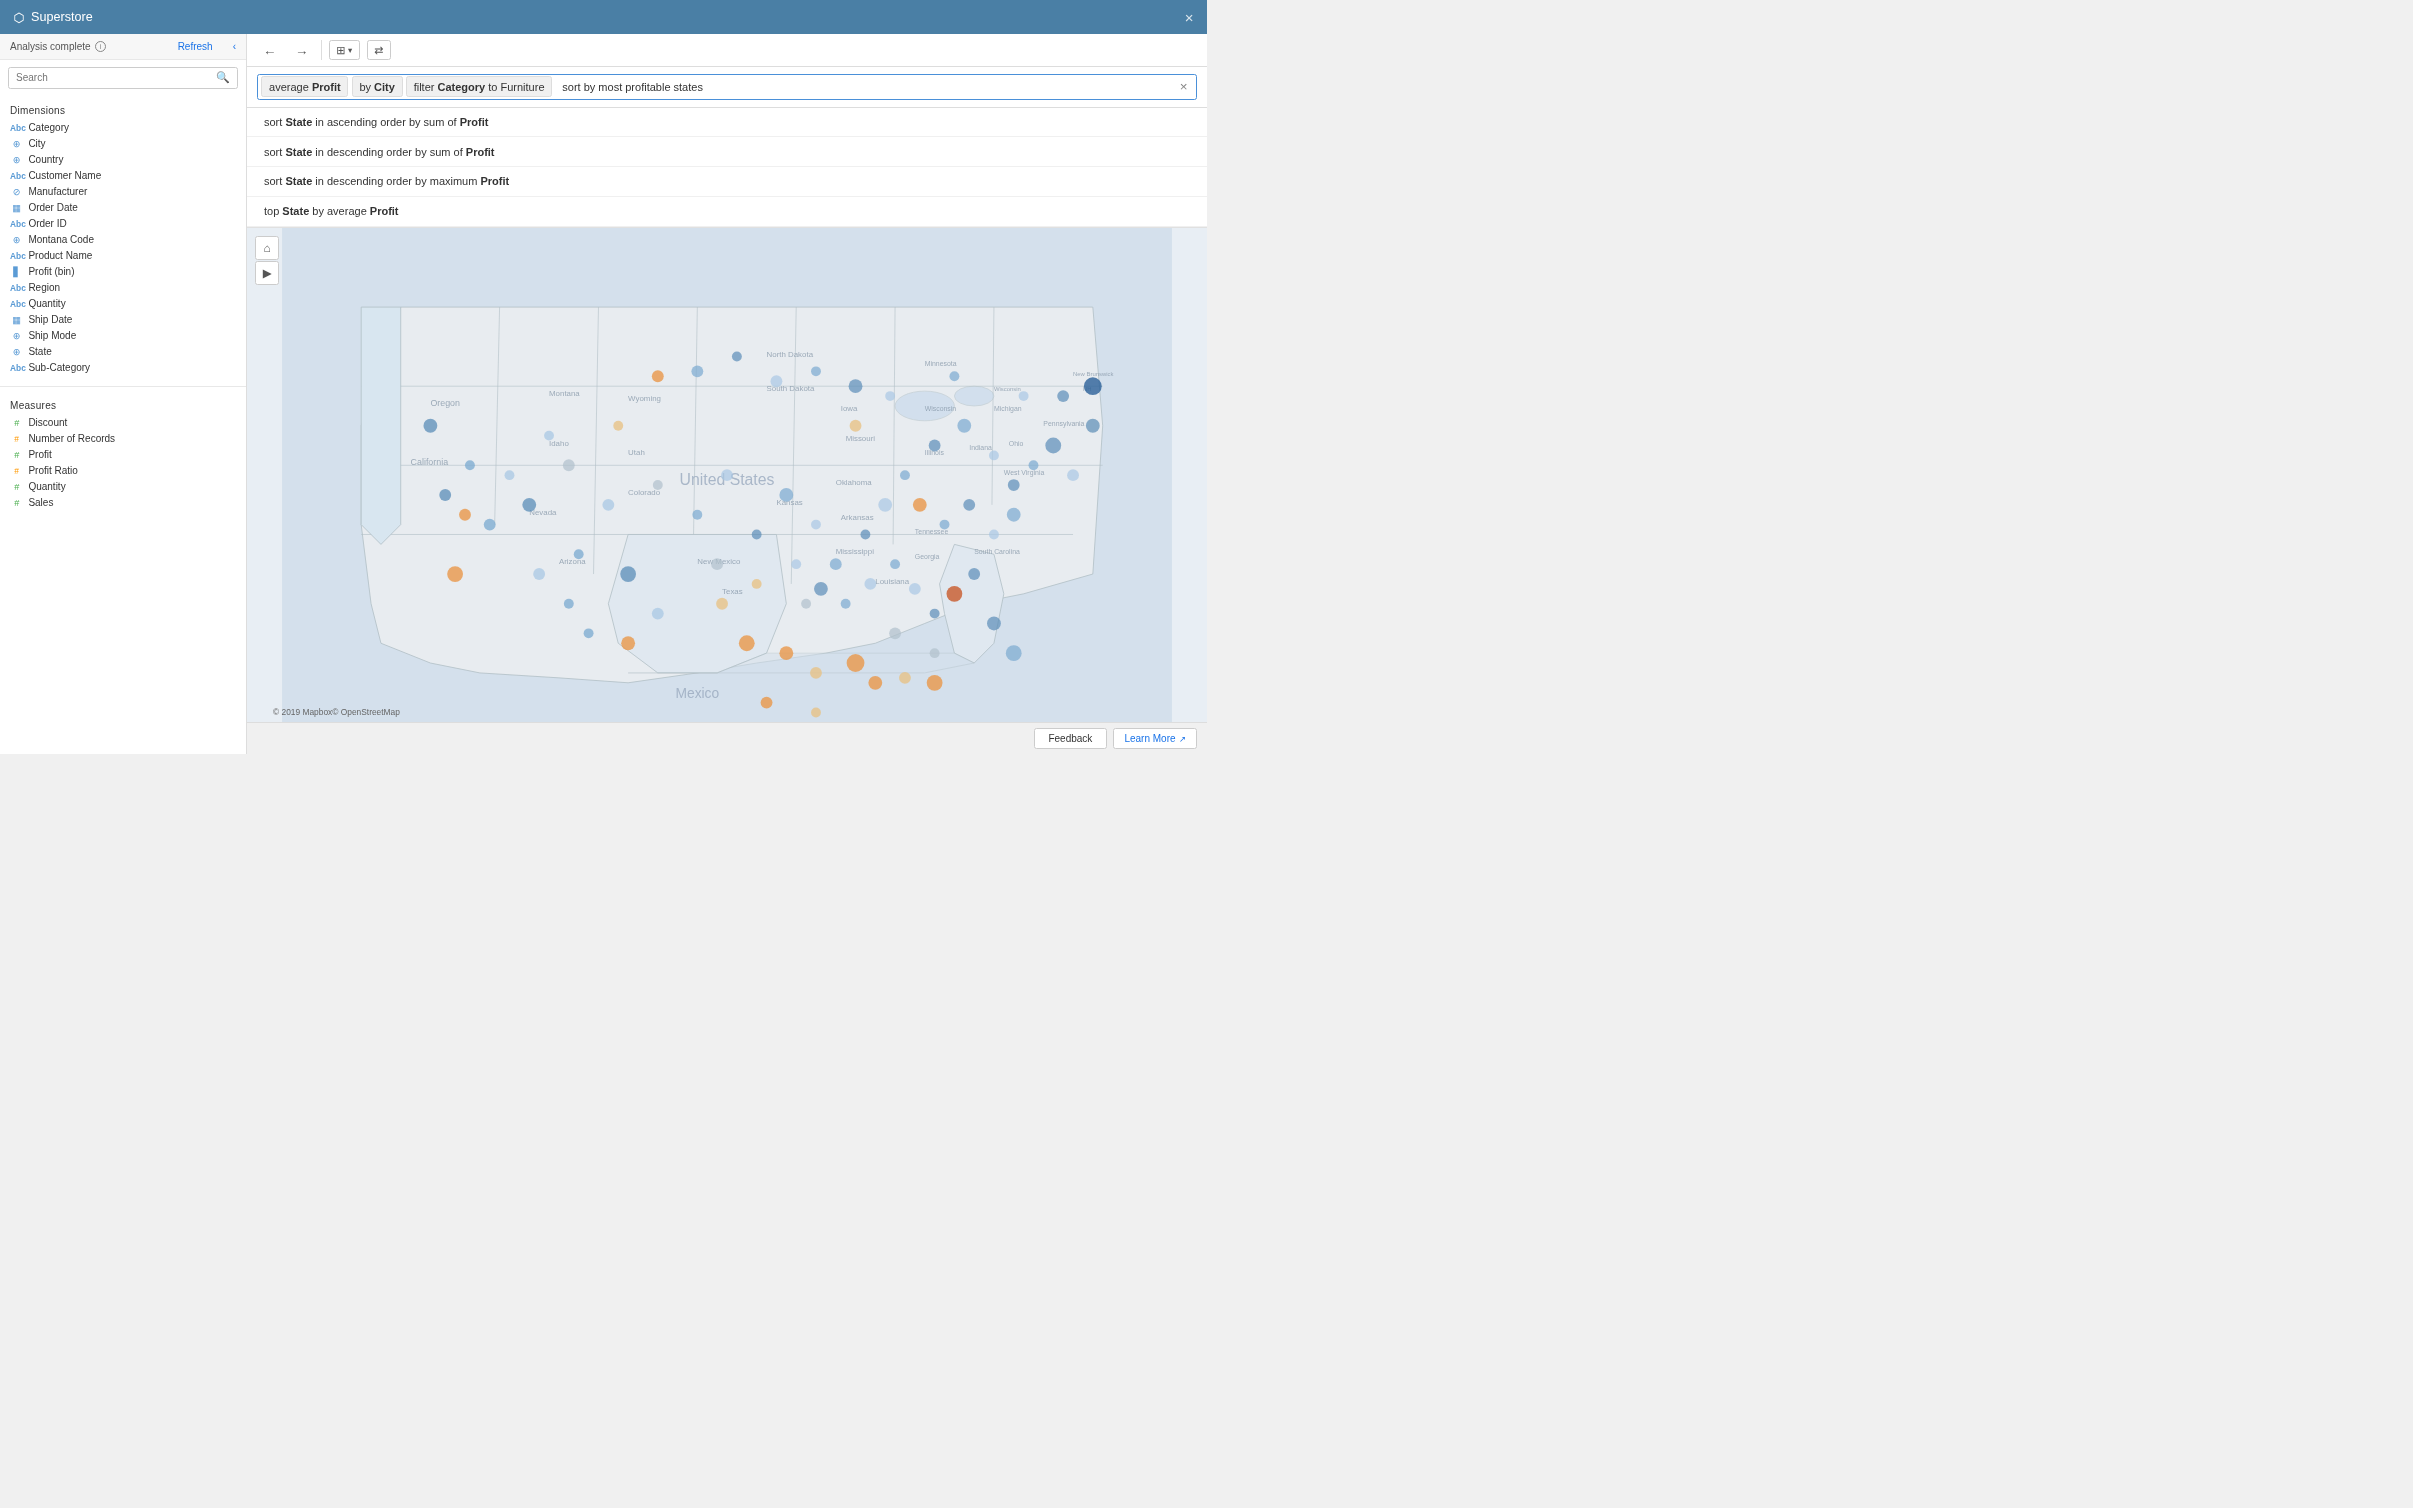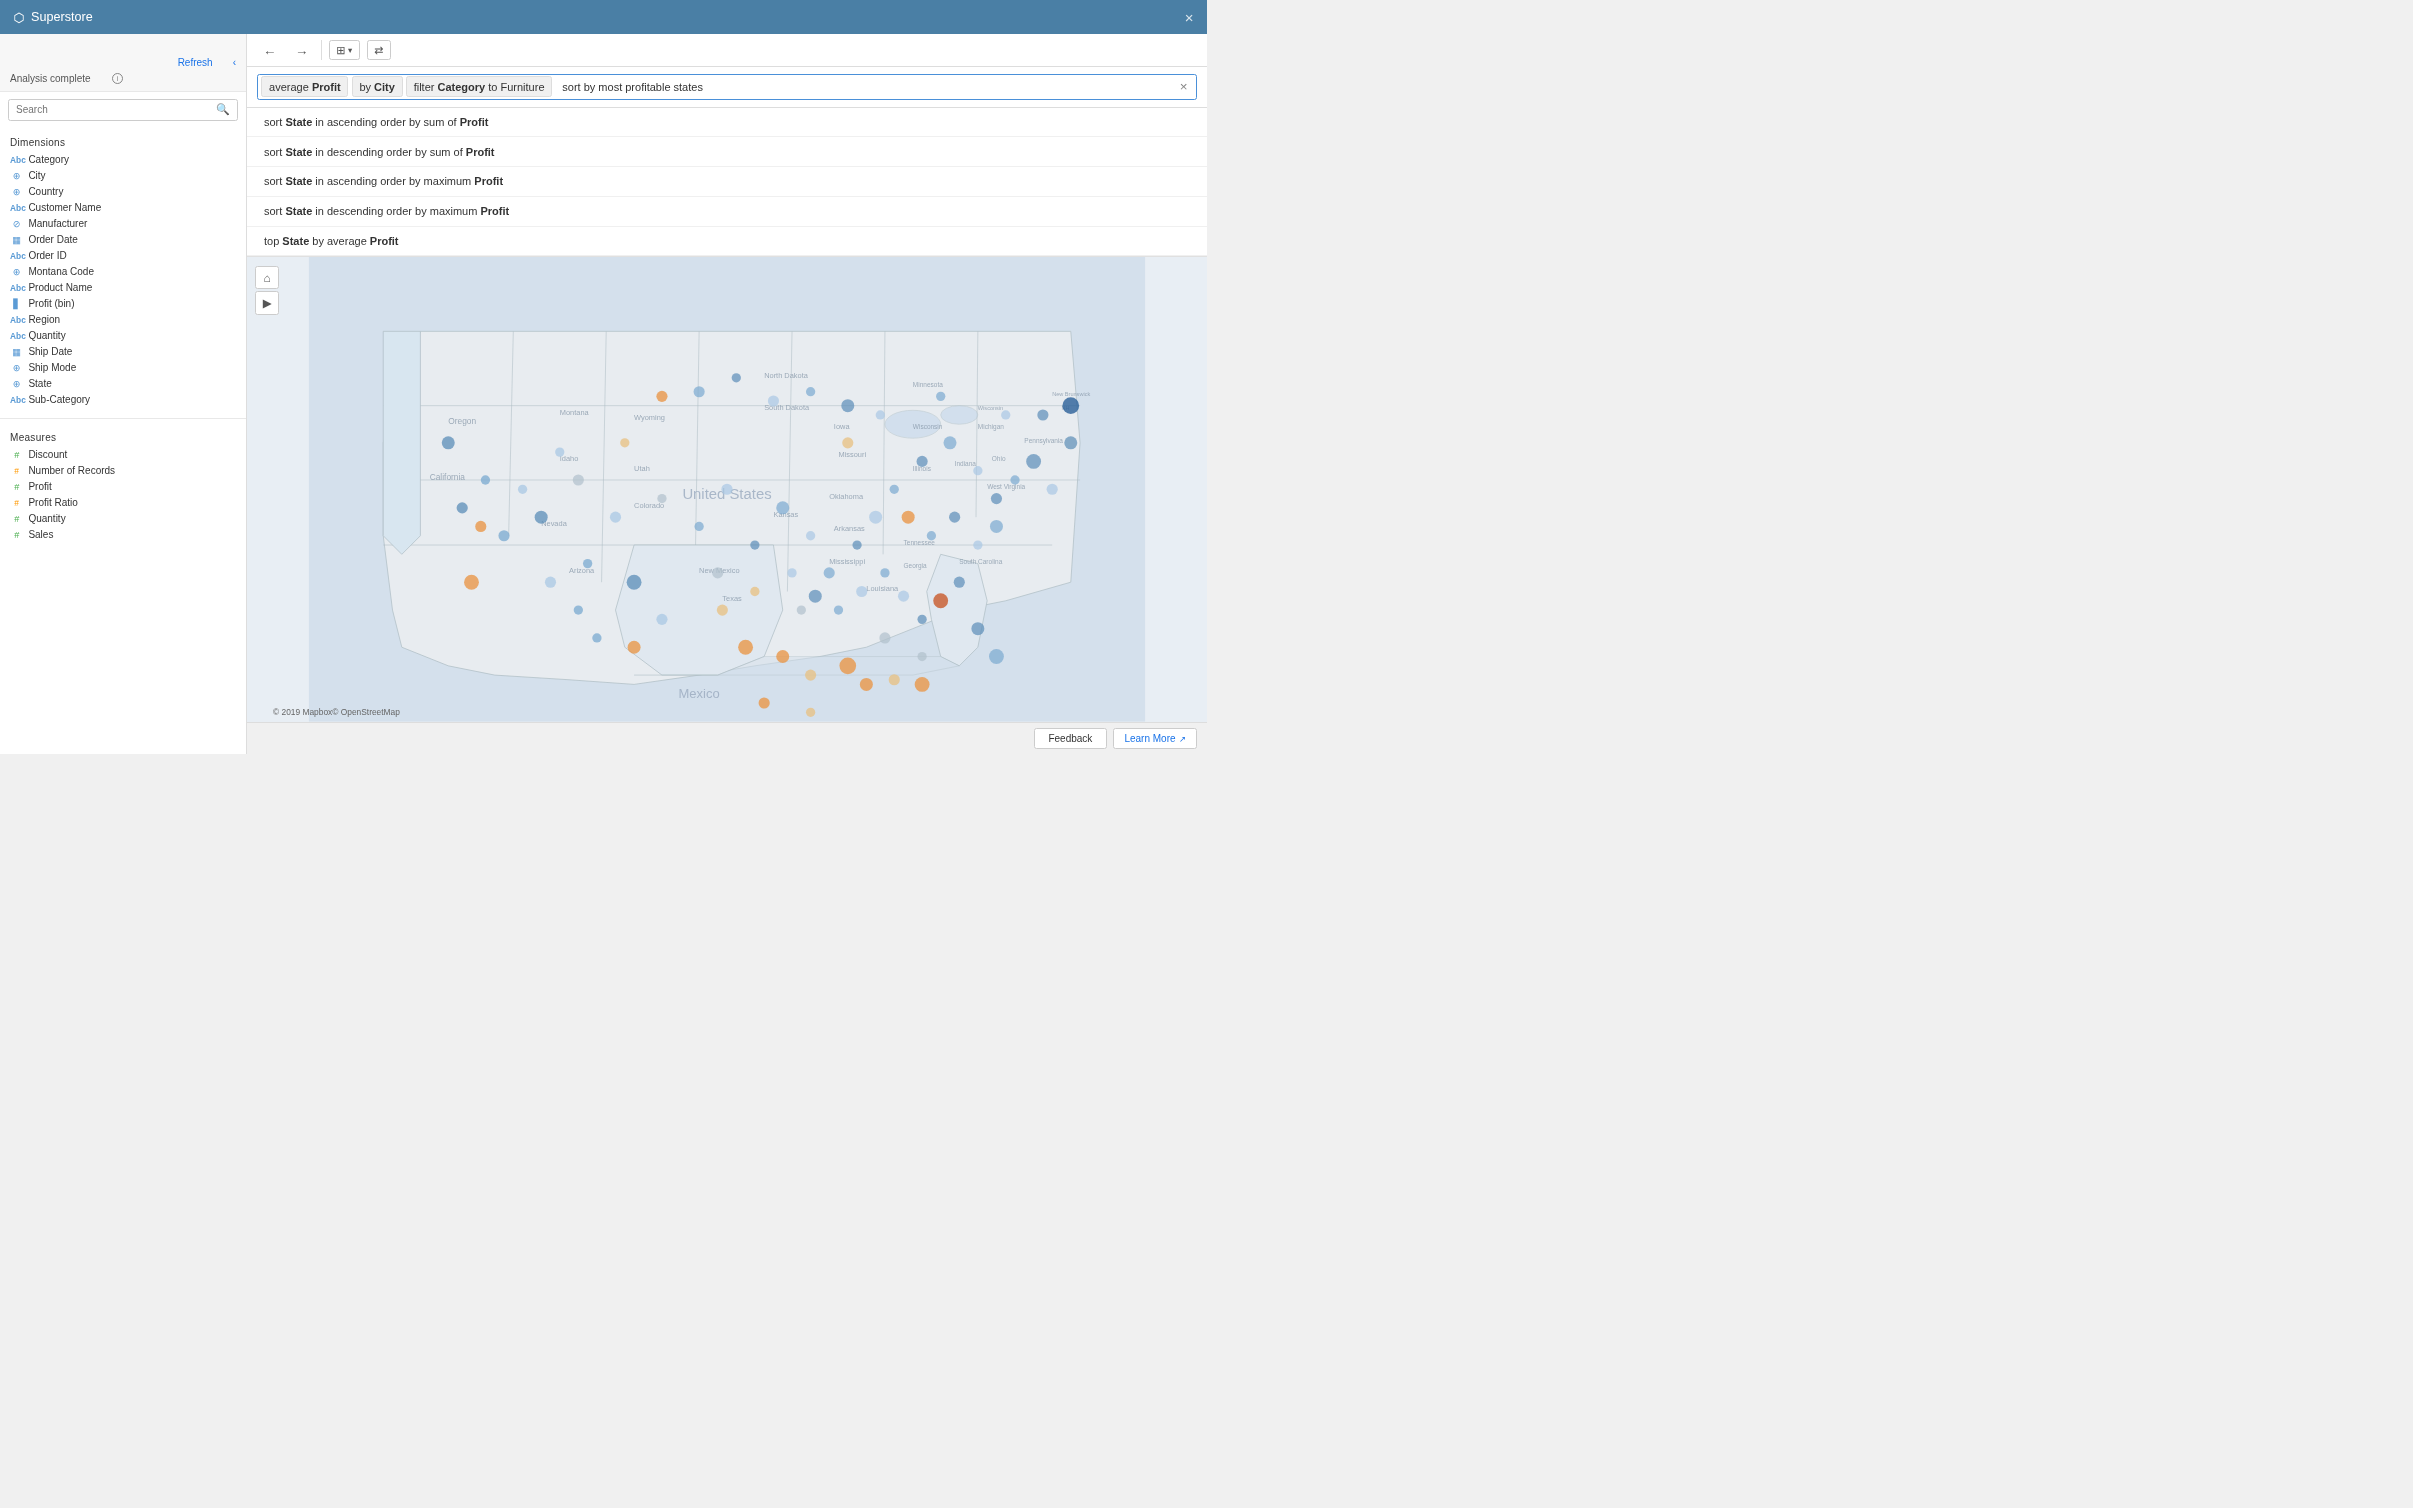--- a/index.html
+++ b/index.html
@@ -31,21 +31,21 @@
       overflow-y: auto;
     }
     .sidebar-header {
       padding: 6.7px 10px;
       border-bottom: 0.8px solid #e8e8e8;
       display: flex;
       align-items: center;
       justify-content: space-between;
       background: #f7f7f7;
     }
-    .analysis-complete { display: flex; align-items: center; gap: 21px; font-size: 10px; color: #555; margin-top: 32px; }
+    .analysis-complete { display: flex; align-items: center; gap: 4px; font-size: 10px; color: #555; }
     .info-icon { width: 11.7px; height: 11.7px; border: 1.3px solid #888; border-radius: 50%; display: inline-flex; align-items: center; justify-content: center; font-size: 7.5px; color: #888; }
     .refresh-btn { color: #1a73e8; font-size: 10px; cursor: pointer; display: flex; align-items: center; gap: 20px; border: none; background: none; }
     .search-bar {
       margin: 6.7px 8.4px;
       display: flex;
       align-items: center;
       border: 0.8px solid #ccc;
       border-radius: 2.5px;
       padding: 3.4px 6.7px;
       background: white;
@@ -383,23 +383,20 @@
         <button class="query-clear">×</button>
       </div>
     </div>
 
     <div class="suggestions-panel">
       <div class="suggestion-item">
         sort <span class="bold">State</span> in ascending order by sum of <span class="bold">Profit</span>
       </div>
       <div class="suggestion-item">
         sort <span class="bold">State</span> in descending order by sum of <span class="bold">Profit</span>
-      </div>
-      <div class="suggestion-item">
-        sort <span class="bold">State</span> in ascending order by maximum <span class="bold">Profit</span>
       </div>
       <div class="suggestion-item">
         sort <span class="bold">State</span> in descending order by maximum <span class="bold">Profit</span>
       </div>
       <div class="suggestion-item">
         top <span class="bold">State</span> by average <span class="bold">Profit</span>
       </div>
     </div>
 
     <div class="map-container">

